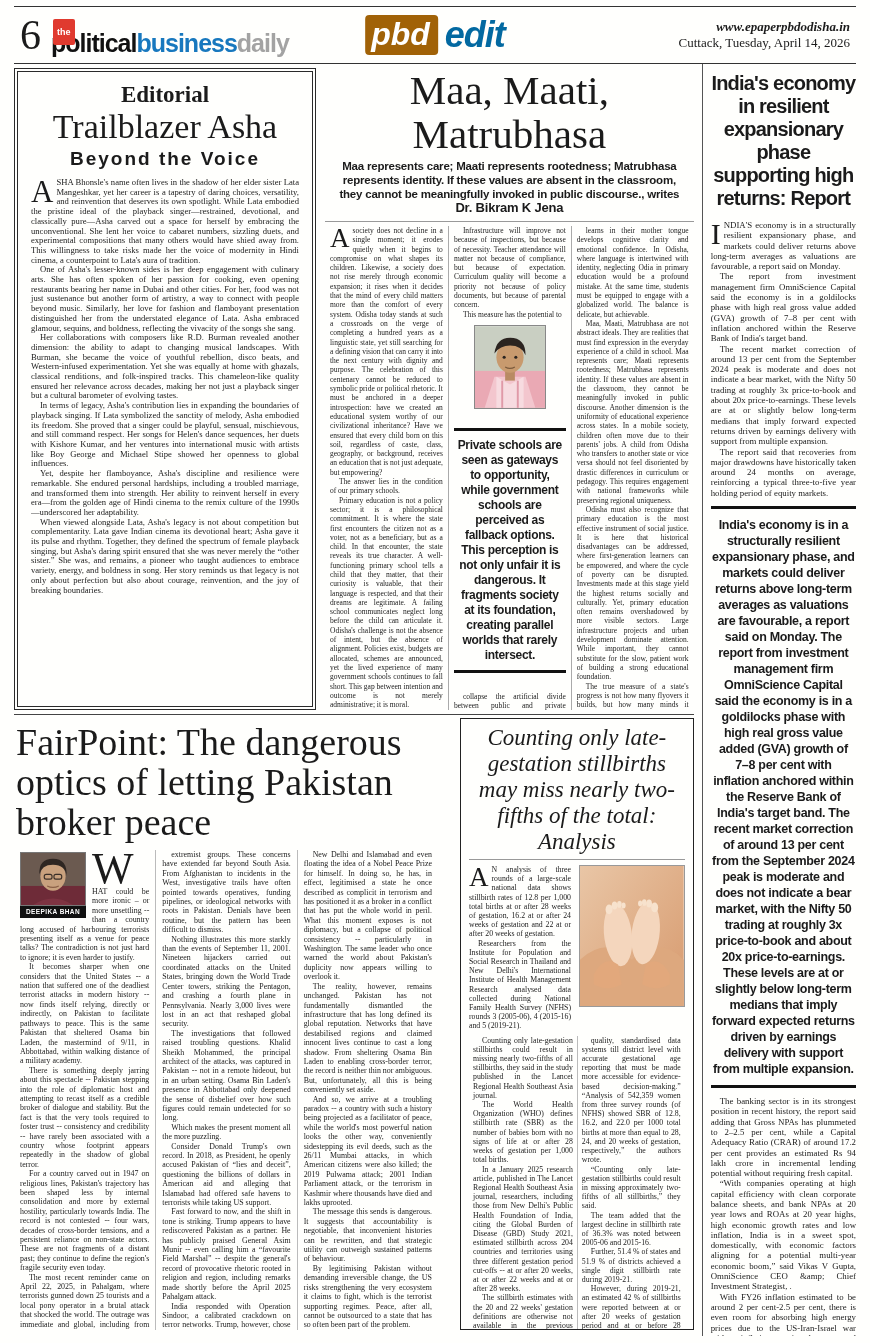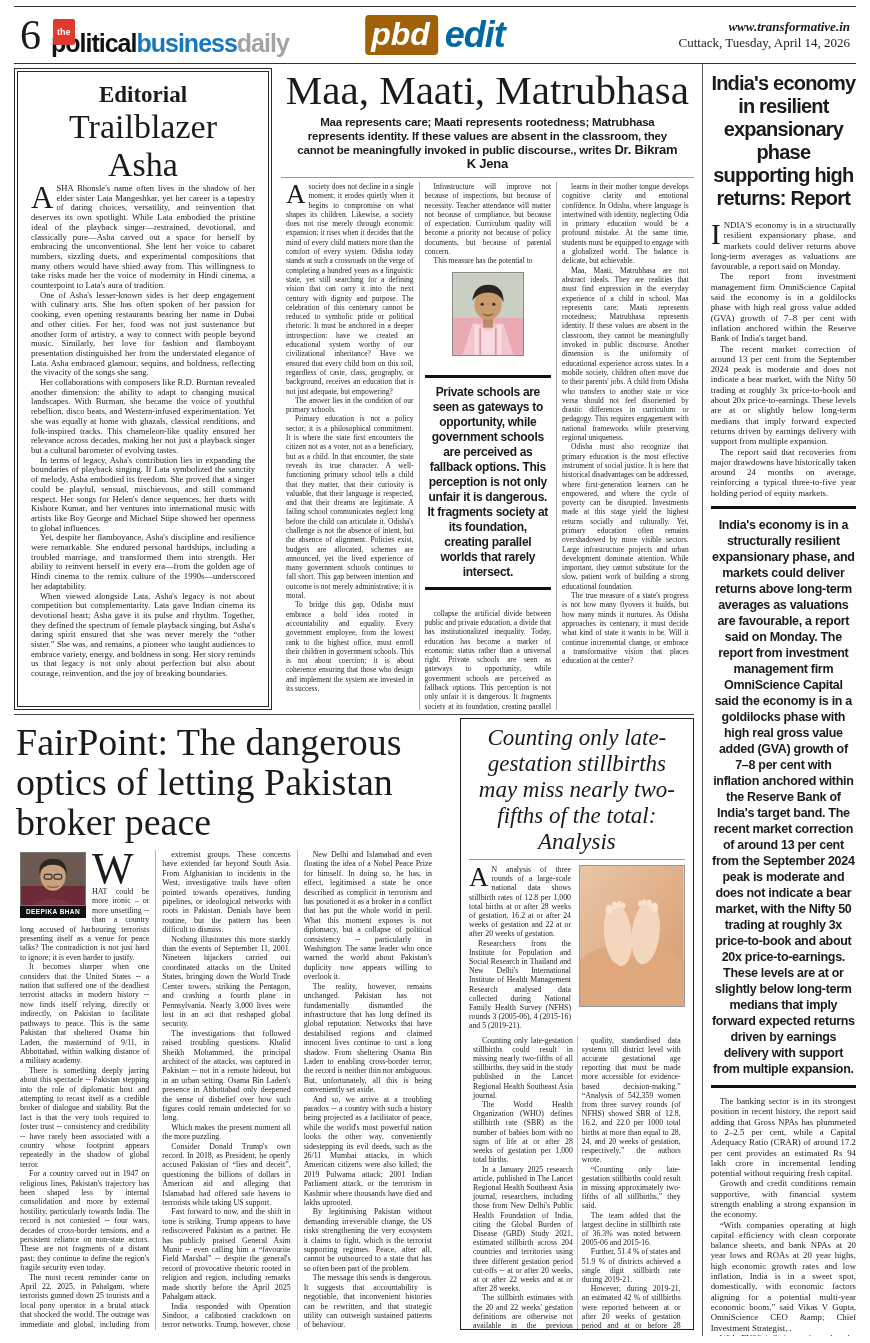--- a/index.html
+++ b/index.html
@@ -33,21 +33,21 @@
   .content{ display:flex; height:1272px; }
   .zone-left{ width:692px; padding:4px 8px 0 0; border-right:1px solid #555; display:flex; flex-direction:column; }
   .top-zone{ display:flex; height:642px; overflow:hidden; }
   .rule-h{ border-top:1px solid #444; margin:4px 0 3px 0; }
   .bottom-zone{ display:flex; height:612px; overflow:hidden; }
   .para{ text-align:justify; text-indent:9px; }
   .para.lead{ text-indent:0; }
   .dropcap{ float:left; font-size:27px; line-height:22px; padding:1px 3px 0 0; font-weight:400; }
   .dc4{ font-size:44px; line-height:36px; }
   
-  .editorial-box{ width:252px; border:1px solid #2a2a2a; outline:1px solid #2a2a2a; outline-offset:2px;
+  .editorial-box{ width:296px; border:1px solid #2a2a2a; outline:1px solid #2a2a2a; outline-offset:2px;
     margin:3px 10px 3px 3px; padding:10px 13px; overflow:hidden; }
   .ed-kicker{ text-align:center; font-size:23px; font-weight:bold; }
   .ed-title{ text-align:center; font-size:34px; font-weight:400; line-height:38px; }
   .ed-subtitle{ text-align:center; font-family:"Liberation Sans","DejaVu Sans",sans-serif;
     font-size:19px; font-weight:bold; letter-spacing:2px; margin:2px 0 8px 0; }
   .ed-body{ font-size:8.6px; line-height:9.7px; }
   .ed-body .dropcap{ font-size:31px; line-height:26px; }
   
   .maa{ flex:1; overflow:hidden; padding-left:2px; }
   .maa-title{ text-align:center; font-size:41px; font-weight:400; line-height:44px; }
@@ -103,33 +103,34 @@
       <div class="page-num">6</div>
       <div class="logo">
         <span class="logo-the">the</span><span class="logo-political">political</span><span class="logo-business">business</span><span class="logo-daily">daily</span>
       </div>
     </div>
     <div class="mh-center">
       <span class="pbd-box">pbd</span>
       <span class="pbd-edit">edit</span>
     </div>
     <div class="mh-right">
-      <div class="website">www.transformative.in</div>
+      <div class="website">www.epaperpbdodisha.in</div>
       <div class="dateline">Cuttack, Tuesday, April 14, 2026</div>
     </div>
   </header>
 
   <main class="content">
     <div class="zone-left">
 
       <div class="top-zone">
 
         <section class="editorial-box">
           <h3 class="ed-kicker">Editorial</h3>
           <h1 class="ed-title">Trailblazer Asha</h1>
+          <h2 class="ed-subtitle">Beyond the Voice</h2>
           <div class="ed-body">
             <p class="para lead"><span class="dropcap">A</span><span>SHA Bhonsle's name often lives in the shadow of her elder sister Lata Mangeshkar, yet her career is a tapestry of daring choices, versatility, and reinvention that deserves its own spotlight. While Lata embodied the pristine ideal of the playback singer—restrained, devotional, and classically pure—Asha carved out a space for herself by embracing the unconventional. She lent her voice to cabaret numbers, sizzling duets, and experimental compositions that many others would have shied away from. This willingness to take risks made her the voice of modernity in Hindi cinema, a counterpoint to Lata's aura of tradition.</span></p>
             <div>
                 <p class="para">One of Asha's lesser-known sides is her deep engagement with culinary arts. She has often spoken of her passion for cooking, even opening restaurants bearing her name in Dubai and other cities. For her, food was not just sustenance but another form of artistry, a way to connect with people beyond music. Similarly, her love for fashion and flamboyant presentation distinguished her from the understated elegance of Lata. Asha embraced glamour, sequins, and boldness, reflecting the vivacity of the songs she sang.</p>
                 <p class="para">Her collaborations with composers like R.D. Burman revealed another dimension: the ability to adapt to changing musical landscapes. With Burman, she became the voice of youthful rebellion, disco beats, and Western-infused experimentation. Yet she was equally at home with ghazals, classical renditions, and folk-inspired tracks. This chameleon-like quality ensured her relevance across decades, making her not just a playback singer but a cultural barometer of evolving tastes.</p>
                 <p class="para">In terms of legacy, Asha's contribution lies in expanding the boundaries of playback singing. If Lata symbolized the sanctity of melody, Asha embodied its freedom. She proved that a singer could be playful, sensual, mischievous, and still command respect. Her songs for Helen's dance sequences, her duets with Kishore Kumar, and her ventures into international music with artists like Boy George and Michael Stipe showed her openness to global influences.</p>
                 <p class="para">Yet, despite her flamboyance, Asha's discipline and resilience were remarkable. She endured personal hardships, including a troubled marriage, and transformed them into strength. Her ability to reinvent herself in every era—from the golden age of Hindi cinema to the remix culture of the 1990s—underscored her adaptability.</p>
                 <p class="para">When viewed alongside Lata, Asha's legacy is not about competition but complementarity. Lata gave Indian cinema its devotional heart; Asha gave it its pulse and rhythm. Together, they defined the spectrum of female playback singing, but Asha's daring spirit ensured that she was never merely the “other sister.” She was, and remains, a pioneer who taught audiences to embrace variety, energy, and boldness in song. Her story reminds us that legacy is not only about perfection but also about courage, reinvention, and the joy of breaking boundaries.</p>
               </div>
           </div>
@@ -224,22 +225,22 @@
                   <p class="para">Consider Donald Trump's own record. In 2018, as President, he openly accused Pakistan of “lies and deceit”, questioning the billions of dollars in American aid and alleging that Islamabad had offered safe havens to terrorists while taking US support.</p>
                   <p class="para">Fast forward to now, and the shift in tone is striking. Trump appears to have rediscovered Pakistan as a partner. He has publicly praised General Asim Munir -- even calling him a “favourite Field Marshal” -- despite the general's record of provocative rhetoric rooted in religion and region, including remarks made shortly before the April 2025 Pahalgam attack.</p>
                   <p class="para">India responded with Operation Sindoor, a calibrated crackdown on terror networks. Trump, however, chose a different framing -- claiming credit for easing tensions between</p>
                 </div>
             </div>
             <div class="fp-col">
               <div>
                   <p class="para">New Delhi and Islamabad and even floating the idea of a Nobel Peace Prize for himself. In doing so, he has, in effect, legitimised a state he once described as complicit in terrorism and has positioned it as a broker in a conflict that has put the whole world in peril. What this moment exposes is not diplomacy, but a collapse of political consistency -- particularly in Washington. The same leader who once warned the world about Pakistan's duplicity now appears willing to overlook it.</p>
                   <p class="para">The reality, however, remains unchanged. Pakistan has not fundamentally dismantled the infrastructure that has long defined its global reputation. Networks that have destabilised regions and claimed innocent lives continue to cast a long shadow. From sheltering Osama Bin Laden to enabling cross-border terror, the record is neither thin nor ambiguous. But, unfortunately, all this is being conveniently set aside.</p>
                   <p class="para">And so, we arrive at a troubling paradox -- a country with such a history being projected as a facilitator of peace, while the world's most powerful nation looks the other way, conveniently sidestepping its evil deeds, such as the 26/11 Mumbai attacks, in which American citizens were also killed; the 2019 Pulwama attack; 2001 Indian Parliament attack, or the terrorism in Kashmir where thousands have died and lakhs uprooted.</p>
+                  <p class="para">The message this sends is dangerous. It suggests that accountability is negotiable, that inconvenient histories can be rewritten, and that strategic utility can outweigh sustained patterns of behaviour.</p>
                   <p class="para">By legitimising Pakistan without demanding irreversible change, the US risks strengthening the very ecosystem it claims to fight, which is the terrorist supporting regimes. Peace, after all, cannot be outsourced to a state that has so often been part of the problem.</p>
-                  <p class="para">The message this sends is dangerous. It suggests that accountability is negotiable, that inconvenient histories can be rewritten, and that strategic utility can outweigh sustained patterns of behaviour.</p>
                 </div>
 
             </div>
           </div>
         </section>
 
         <section class="sb-box">
           <h1 class="sb-title">Counting only late-gestation stillbirths may miss nearly two-fifths of the total: Analysis</h1>
           <div class="sb-top">
             <div class="sb-lead">
@@ -304,20 +305,19 @@
       <div class="eco-body">
         <p class="para lead"><span class="dropcap">I</span><span>NDIA'S economy is in a structurally resilient expansionary phase, and markets could deliver returns above long-term averages as valuations are favourable, a report said on Monday.</span></p>
         <div>
             <p class="para">The report from investment management firm OmniScience Capital said the economy is in a goldilocks phase with high real gross value added (GVA) growth of 7–8 per cent with inflation anchored within the Reserve Bank of India's target band.</p>
             <p class="para">The recent market correction of around 13 per cent from the September 2024 peak is moderate and does not indicate a bear market, with the Nifty 50 trading at roughly 3x price-to-book and about 20x price-to-earnings. These levels are at or slightly below long-term medians that imply forward expected returns driven by earnings delivery with support from multiple expansion.</p>
             <p class="para">The report said that recoveries from major drawdowns have historically taken around 24 months on average, reinforcing a typical three-to-five year holding period of equity markets.</p>
           </div>
         <div class="eco-quote">India's economy is in a structurally resilient expansionary phase, and markets could deliver returns above long-term averages as valuations are favourable, a report said on Monday. The report from investment management firm OmniScience Capital said the economy is in a goldilocks phase with high real gross value added (GVA) growth of 7–8 per cent with inflation anchored within the Reserve Bank of India's target band. The recent market correction of around 13 per cent from the September 2024 peak is moderate and does not indicate a bear market, with the Nifty 50 trading at roughly 3x price-to-book and about 20x price-to-earnings. These levels are at or slightly below long-term medians that imply forward expected returns driven by earnings delivery with support from multiple expansion.</div>
         <div>
             <p class="para">The banking sector is in its strongest position in recent history, the report said adding that Gross NPAs has plummeted to 2–2.5 per cent, while a Capital Adequacy Ratio (CRAR) of around 17.2 per cent provides an estimated Rs 94 lakh crore in incremental lending potential without requiring fresh capital.</p>
-            <p class="para">Growth and credit conditions remain supportive, with financial system strength enabling a strong expansion in the economy.</p>
             <p class="para">“With companies operating at high capital efficiency with clean corporate balance sheets, and bank NPAs at 20 year lows and ROAs at 20 year highs, high economic growth rates and low inflation, India is in a sweet spot, domestically, with economic factors aligning for a potential multi-year economic boom,” said Vikas V Gupta, OmniScience CEO &amp;amp; Chief Investment Strategist, .</p>
             <p class="para">With FY26 inflation estimated to be around 2 per cent-2.5 per cent, there is even room for absorbing high energy prices due to the US-Iran-Israel war without inflation crossing the upper end of RBI's target, Gupta added.</p>
           </div>
       </div>
     </aside>
   </main>
 </div>
 
 </body></html>

